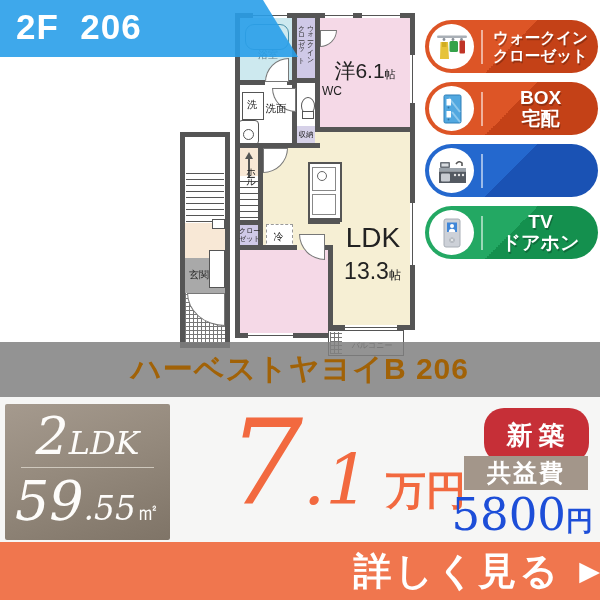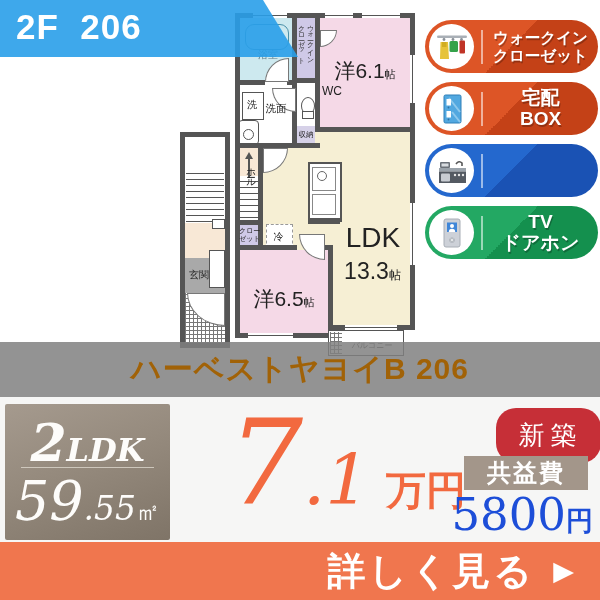--- a/index.html
+++ b/index.html
@@ -42,46 +42,46 @@
   .title-band{position:absolute;left:0;top:342px;width:600px;height:55px;
               background:rgba(128,128,128,0.85);z-index:40;
               display:flex;align-items:center;justify-content:center;}
   .title-band span{color:#a16207;font-size:30px;font-weight:bold;letter-spacing:1px;}
   
   .summary-bg{position:absolute;left:0;top:397px;width:600px;height:146px;background:#f6f6f5;z-index:35;}
   .spec-box{position:absolute;left:5px;top:404px;width:165px;height:136px;z-index:36;
             background:linear-gradient(160deg,#a59a8e 0%,#958a7d 45%,#7f7467 100%);
             border-radius:2px;text-align:center;color:#fdfcfa;}
   .serif{font-family:"DejaVu Serif","Liberation Serif",serif;}
-  .spec-layout{margin-top:8px;font-style:italic;font-weight:bold;}
+  .spec-layout{margin-top:2px;font-style:italic;}
   .spec-layout .big{font-size:52px;}
   .spec-layout .mid{font-size:32px;}
   .spec-divider{position:absolute;left:16px;top:63px;width:133px;height:1px;background:#d8d2c8;opacity:.85;}
   .spec-area{position:absolute;left:0;top:66px;width:165px;font-style:italic;}
   .spec-area .big{font-size:54px;}
   .spec-area .mid{font-size:33px;}
   .spec-area .unit{font-size:24px;font-style:normal;font-family:"DejaVu Sans","Liberation Sans",sans-serif;}
   .rent{position:absolute;left:228px;top:404px;width:240px;height:130px;z-index:36;
         display:flex;align-items:baseline;color:#f2693f;}
   .rent .int{font-size:118px;font-style:italic;line-height:1;}
   .rent .dec{font-size:70px;font-style:italic;line-height:1;}
   .rent .unit{font-size:40px;font-weight:bold;margin-left:16px;font-family:"Liberation Sans",sans-serif;}
-  .new-badge{position:absolute;left:496px;top:408px;width:105px;height:55px;background:#c62f37;
-             border-radius:20px;color:#fff;font-size:26px;font-weight:normal;z-index:36;
+  .new-badge{position:absolute;left:484px;top:408px;width:105px;height:55px;background:#c62f37;
+             border-radius:20px;color:#fff;font-size:26px;font-weight:bold;z-index:36;
              display:flex;align-items:center;justify-content:center;letter-spacing:6px;padding-left:4px;box-sizing:border-box;}
   .fee-label{position:absolute;left:464px;top:456px;width:124px;height:34px;background:#a3968a;
              color:#fff;font-size:24px;font-weight:bold;z-index:36;letter-spacing:2px;
              display:flex;align-items:center;justify-content:center;}
   .fee-value{position:absolute;left:440px;top:492px;width:153px;height:42px;z-index:36;color:#1d4ed8;
              display:flex;align-items:baseline;justify-content:flex-end;}
   .fee-value .num{font-size:45px;line-height:1;}
   .fee-value .unit{font-size:27px;font-weight:bold;font-family:"Liberation Sans",sans-serif;}
   
   .cta-bar{position:absolute;left:0;top:542px;width:600px;height:58px;background:#f0764e;z-index:36;
-           display:flex;align-items:center;justify-content:flex-end;padding-right:26px;box-sizing:border-box;
+           display:flex;align-items:center;justify-content:flex-end;box-sizing:border-box;
            cursor:pointer;}
   .cta-bar .label{color:#fff;font-size:38px;font-weight:bold;letter-spacing:3px;}
   .cta-bar .arrow{color:#fff;font-size:27px;margin-left:18px;}
 </style>
 </head>
 <body>
 
 <div class="canvas">
 
   <div class="abs" style="left:0;top:0;width:600px;height:600px;">
@@ -172,23 +172,20 @@
     <div class="plan-label vtext" style="left:241px;top:150px;width:16px;height:44px;font-size:9.5px;text-align:center;">ホール</div>
     <div class="plan-label" style="left:239px;top:227px;width:20px;font-size:7px;line-height:8px;text-align:center;">
       <span style="display:block;">クロー</span>
       <span style="display:block;">ゼット</span>
     </div>
     <div class="plan-label" style="left:266px;top:230px;width:25px;font-size:10px;text-align:center;">冷</div>
     <div class="plan-label" style="left:333px;top:222px;width:80px;font-size:28px;text-align:center;">LDK</div>
     <div class="plan-label" style="left:330px;top:258px;width:85px;text-align:center;font-size:23px;">
       <span>13.3</span><span style="font-size:12px;">帖</span>
     </div>
-    <div class="plan-label" style="left:240px;top:285px;width:88px;text-align:center;font-size:21px;">
-      <span>洋6.5</span><span style="font-size:11px;">帖</span>
-    </div>
     <div class="plan-label" style="left:341px;top:340px;width:62px;font-size:8px;text-align:center;">バルコニー</div>
     <div class="plan-label" style="left:186px;top:268px;width:26px;font-size:10px;color:#222;text-align:center;">玄関</div>
   </div>
 
   <div class="banner">
     <span>2F  206</span>
   </div>
 
   <div class="badge badge-orange" style="top:20px;">
     <div class="badge-circle">
@@ -217,22 +214,22 @@
         <path d="M14 6 L25 20" stroke="#9ed0ef" stroke-width="2" opacity="0.8"></path>
         <path d="M17 20 L25 30" stroke="#9ed0ef" stroke-width="2" opacity="0.8"></path>
         <rect x="11.5" y="7" width="4.5" height="6.5" fill="#fff"></rect>
         <rect x="11.5" y="19" width="4.5" height="6.5" fill="#fff"></rect>
         <circle cx="13.5" cy="15.5" r="0.9" fill="#2f6fa0"></circle>
           <circle cx="13.5" cy="27.5" r="0.9" fill="#2f6fa0"></circle>
       </svg>
     </div>
     <div class="badge-sep"></div>
     <div class="badge-text">
+      <span>BOX</span>
       <span>宅配</span>
-      <span>BOX</span>
     </div>
   </div>
 
   <div class="badge badge-blue" style="top:144px;">
     <div class="badge-circle">
       <svg width="34" height="34" viewBox="0 0 34 34">
         <path d="M21 10 q3 -4 6 -1 l0 3" stroke="#555" stroke-width="1.6" fill="none"></path>
         <rect x="5" y="8" width="10" height="6" rx="1" fill="#6a7078"></rect>
         <rect x="6.5" y="9.5" width="7" height="3" fill="#d8dce0"></rect>
         <rect x="4" y="14" width="27" height="3.5" fill="#9aa2aa"></rect>

